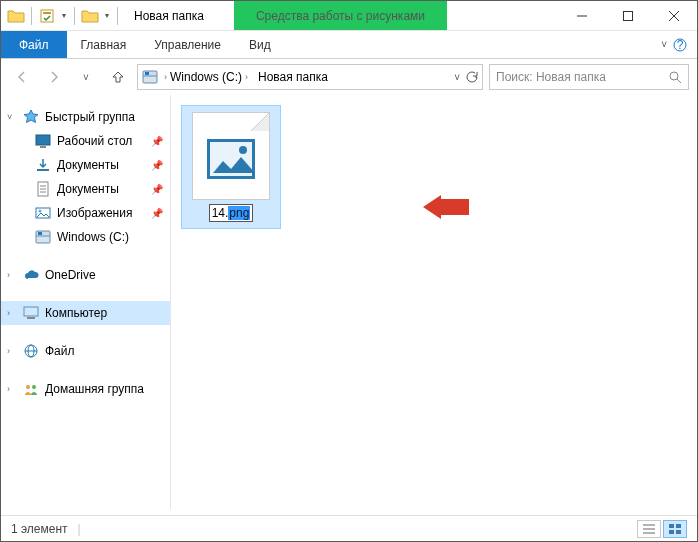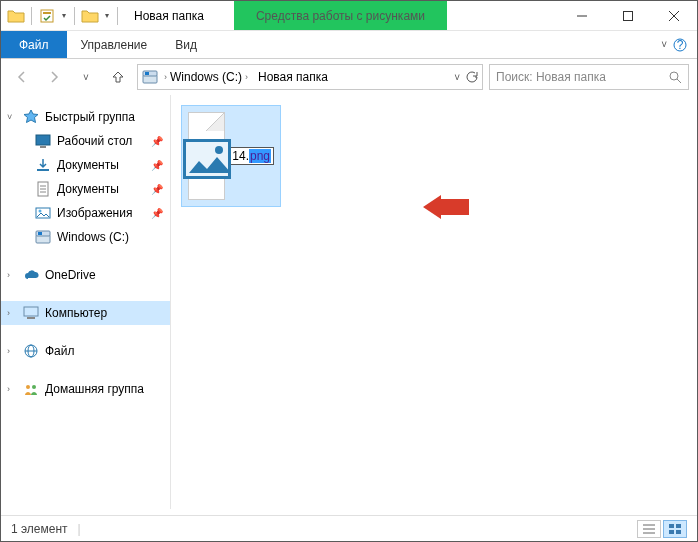--- a/index.html
+++ b/index.html
@@ -44,28 +44,28 @@
   .side-item.root { padding-left: 22px; font-weight: normal; }
   .side-item.sub { padding-left: 34px; }
   .side-item.selected { background: #cde8ff; }
   .side-item .pin { margin-left: auto; margin-right: 6px; color: #888; font-size: 10px; }
   .side-item .caret { position: absolute; left: 6px; font-size: 9px; color: #666; }
   .side-icon { width: 16px; height: 16px; display: inline-flex; align-items: center; justify-content: center; }
   .side-gap { height: 14px; }
 
   
   .content { flex: 1; position: relative; padding: 10px; }
-  .file-item { width: 100px; display: flex; flex-direction: row; align-items: center; gap: 4px; padding: 6px; background: #cde8ff; border: 1px solid #99d1ff; }
+  .file-item { width: 100px; display: flex; flex-direction: column; align-items: center; gap: 4px; padding: 6px; background: #cde8ff; border: 1px solid #99d1ff; }
   .file-thumb { width: 78px; height: 88px; background: #fff; border: 1px solid #ccc; position: relative; }
   .file-thumb::before { content: ""; position: absolute; top: 0; right: 0; width: 18px; height: 18px; background: linear-gradient(135deg, #fff 48%, #ccc 50%, #eee 52%); }
   .file-thumb .pic { position: absolute; left: 50%; top: 54%; transform: translate(-50%,-50%); width: 48px; height: 40px; border: 3px solid #2a7ab0; background: #e8f3fb; }
   .file-thumb .mtn { position: absolute; bottom: 3px; left: 3px; right: 3px; height: 16px; }
   .file-thumb .sun { position: absolute; top: 4px; right: 5px; width: 8px; height: 8px; border-radius: 50%; background: #2a7ab0; }
   .rename-box { height: 18px; border: 1px solid #555; background: #fff; display: flex; align-items: center; font-size: 12px; padding: 0 2px; }
-  .rename-box .sel { background: #3399ff; color: #4c1d95; padding: 0 1px; }
+  .rename-box .sel { background: #3399ff; color: #0f172a; padding: 0 1px; }
   .arrow-callout { position: absolute; left: 252px; top: 100px; }
 
   
   .statusbar { height: 26px; border-top: 1px solid #e0e0e0; display: flex; align-items: center; padding: 0 10px; font-size: 12px; color: #444; margin-top: 6px; }
   .statusbar .sep { margin: 0 10px; color: #ccc; }
   .statusbar .views { margin-left: auto; display: flex; gap: 2px; }
   .view-btn { width: 24px; height: 18px; border: 1px solid #c8c8c8; display: flex; align-items: center; justify-content: center; }
   .view-btn.active { background: #cde8ff; border-color: #7fb7e8; }
 
   svg { display: block; }
@@ -117,20 +117,21 @@
           <svg width="10" height="10">
             <line x1="0" y1="0" x2="10" y2="10" stroke="currentColor"></line>
             <line x1="10" y1="0" x2="0" y2="10" stroke="currentColor"></line>
           </svg>
         </div>
     </div>
   </div>
 
   <div class="ribbon-tabs">
     <div class="rtab file">Файл</div>
+    <div class="rtab">Главная</div>
     <div class="rtab">Управление</div>
     <div class="rtab">Вид</div>
     <div class="ribbon-right">
       <span class="chev">˅</span>
       <svg width="14" height="14">
           <circle cx="7" cy="7" r="6" fill="none" stroke="#1979ca"></circle>
           <text x="7" y="11" text-anchor="middle" font-size="10" fill="#1979ca">?</text>
         </svg>
     </div>
   </div>

